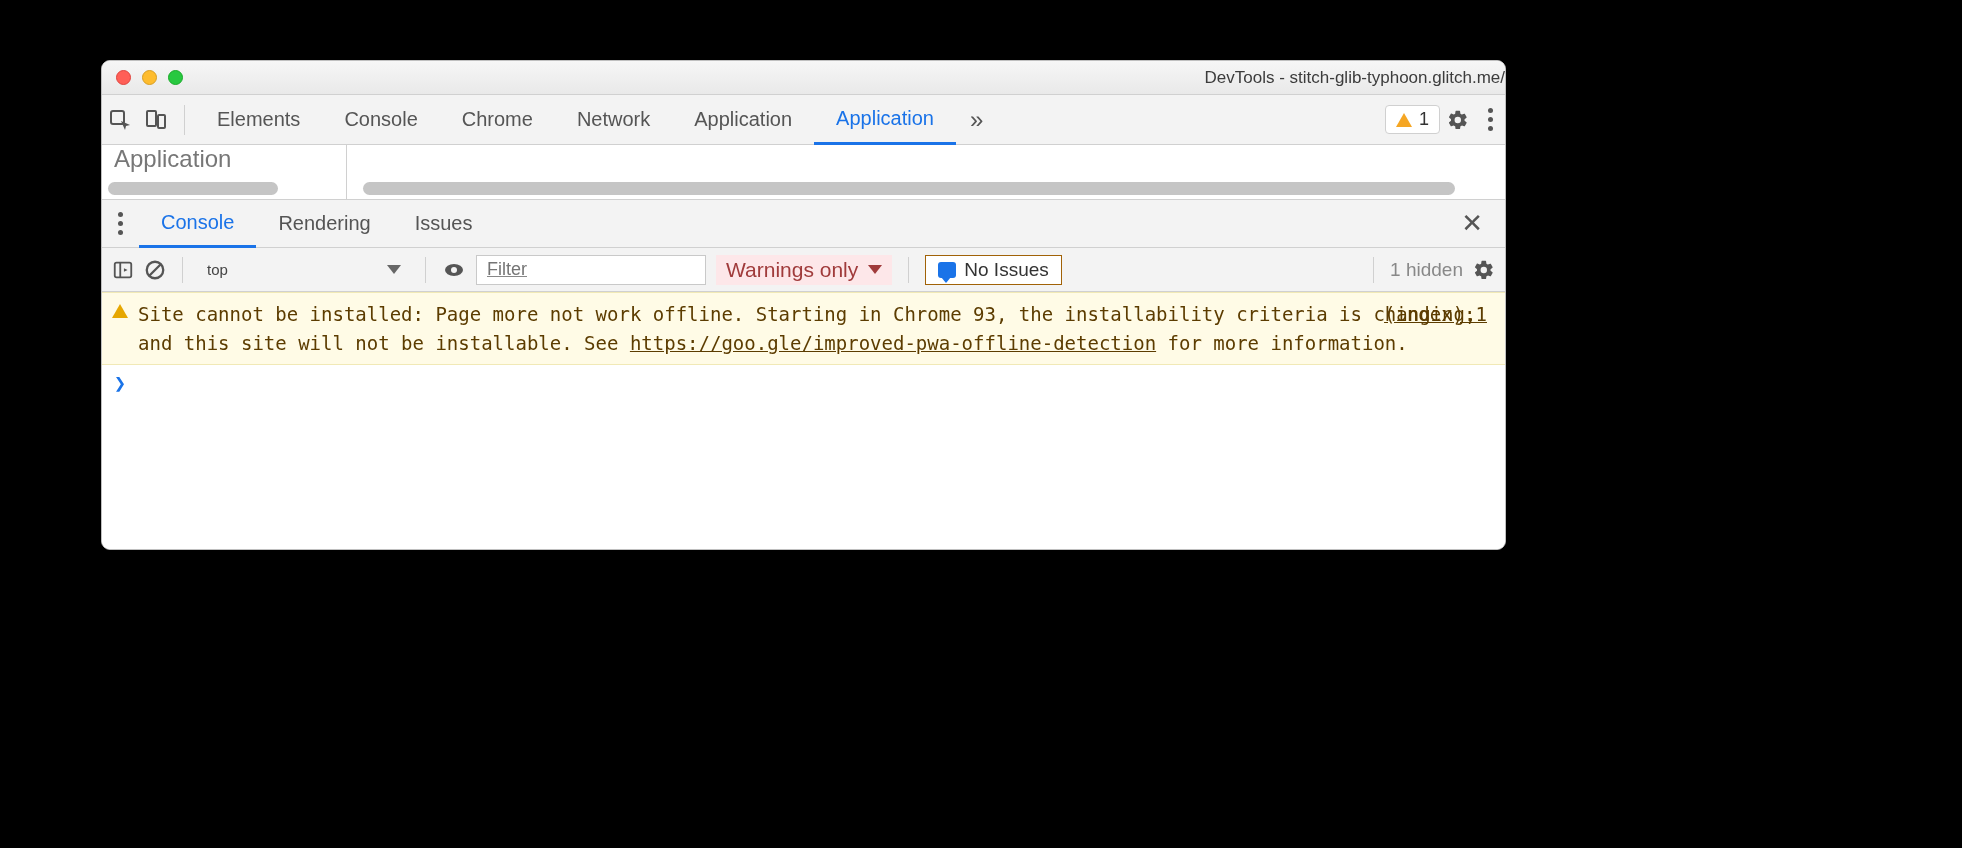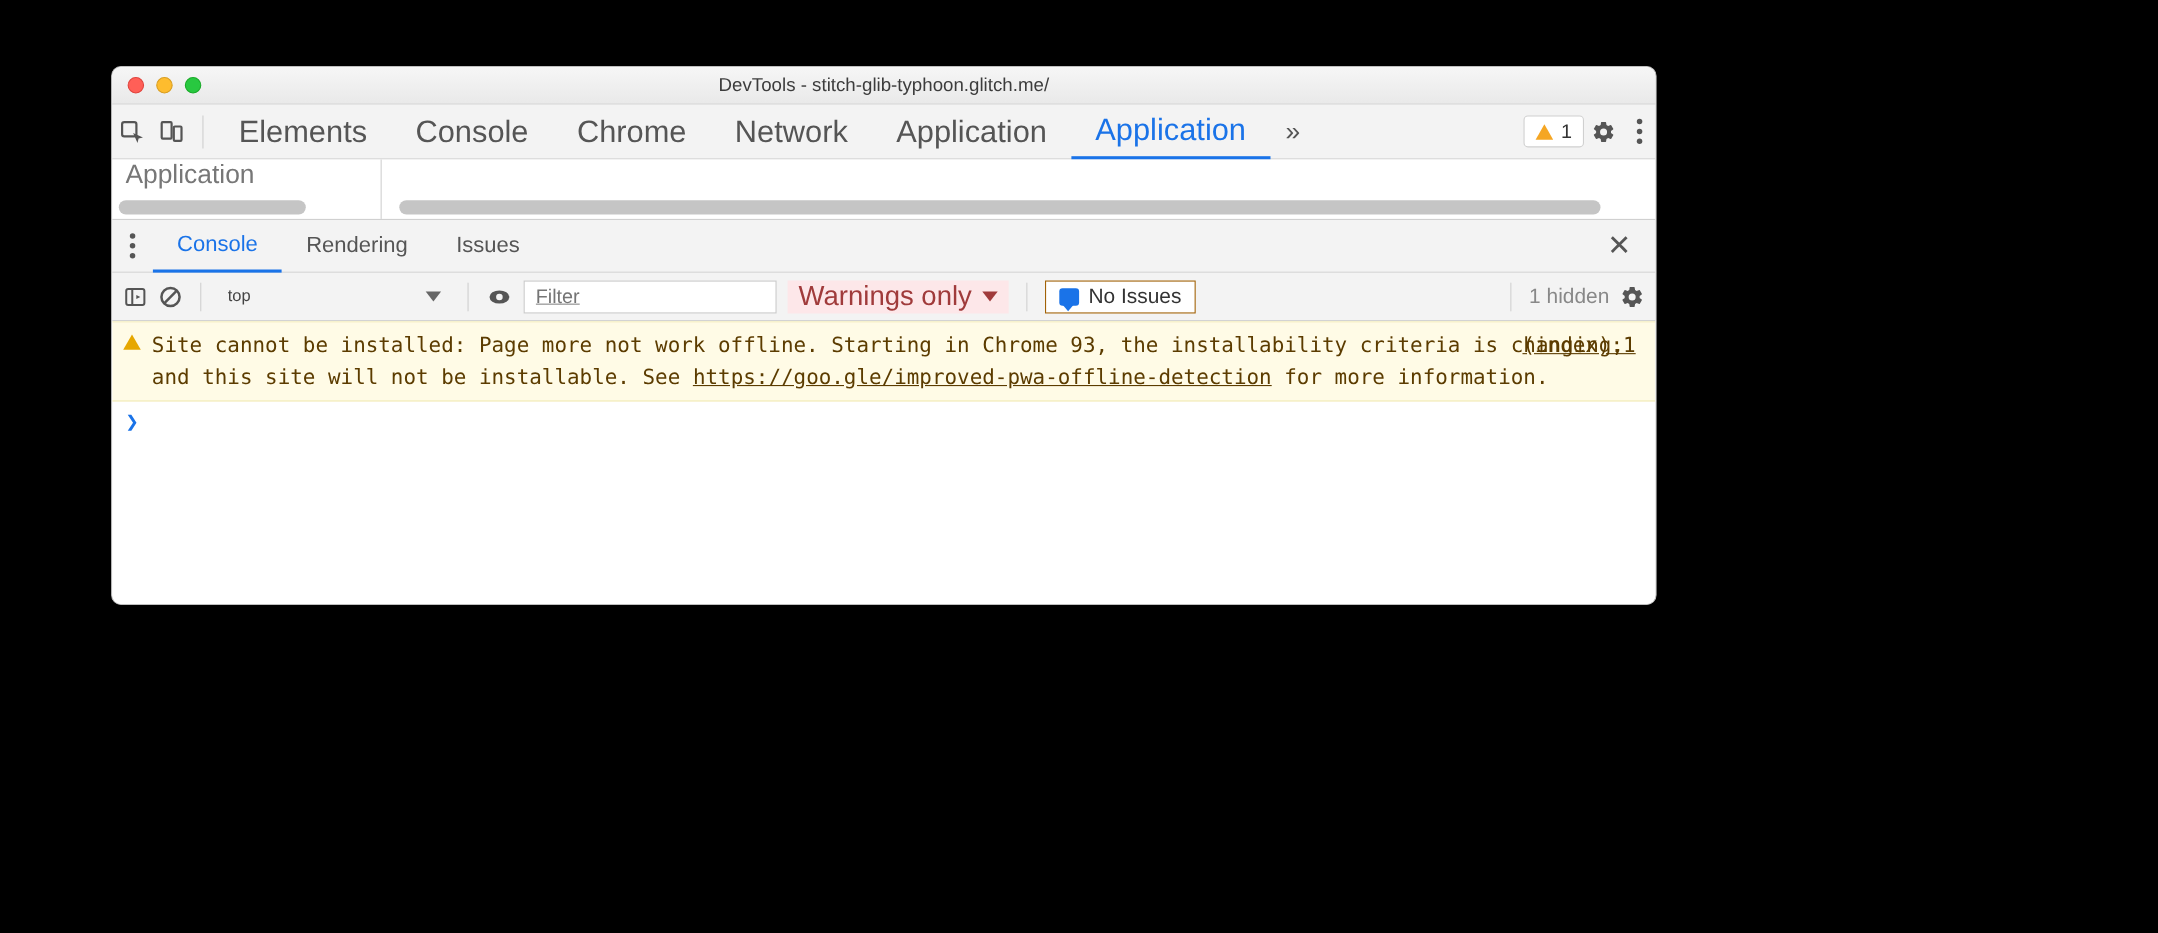--- a/index.html
+++ b/index.html
@@ -43,21 +43,21 @@
   .tl {
     width: 15px; height: 15px;
     border-radius: 50%;
   }
   .tl.red { background: #ff5f57; border: 1px solid #e0443e; }
   .tl.yellow { background: #febc2e; border: 1px solid #d89e22; }
   .tl.green { background: #28c840; border: 1px solid #1aab29; }
   .title-text {
     position: absolute;
     left: 0; right: 0;
-    text-align: center;
+    text-align: right;
     font-size: 17px;
     color: #3c3c3c;
     pointer-events: none;
   }
   
   .tabsrow {
     height: 50px;
     border-bottom: 1px solid #d0d0d0;
     display: flex;
     align-items: center;
@@ -69,21 +69,21 @@
     justify-content: center;
   }
   .icon-btn {
     width: 36px; height: 36px;
     color: #555;
   }
   .vdiv { width:1px; height:30px; background:#d0d0d0; margin:0 10px; }
   .tabsrow .tab {
     padding: 0 22px;
     height: 50px;
-    font-size: 28px;
+    font-size: 20px;
     color: #555;
     cursor: default;
   }
   .tabsrow .tab.active {
     color: #1a73e8;
     border-bottom: 3px solid #1a73e8;
     height: 50px;
   }
   .tabsrow .more { font-size: 24px; color:#555; padding:0 14px; }
   .tabsrow .spacer { flex: 1; }
@@ -161,21 +161,21 @@
   }
   .caret-down {
     width:0;height:0;border-left:7px solid transparent;border-right:7px solid transparent;border-top:9px solid #666;
   }
   .filter-input {
     height:30px; width:230px; border:1px solid #c9c9c9; background:#fff;
     font-size:18px; color:#888; padding:0 10px;text-decoration:underline;
   }
   .level-select {
     height:30px; padding:0 10px; background:#fde7e9; color:#a03b3b;
-    display:inline-flex; align-items:center; gap:10px; font-size:25px;
+    display:inline-flex; align-items:center; gap:10px; font-size:21px;
   }
   .level-select .caret-down { border-top-color:#a03b3b; }
   .noissues-btn {
     height:30px; border:1px solid #a16207; background:#fff; padding:0 12px;
     display:inline-flex; align-items:center; gap:8px; font-size:19px; color:#333;
   }
   .msg-bubble {
     width:18px; height:16px; background:#1a73e8; border-radius:3px; position:relative;
   }
   .msg-bubble::after {

